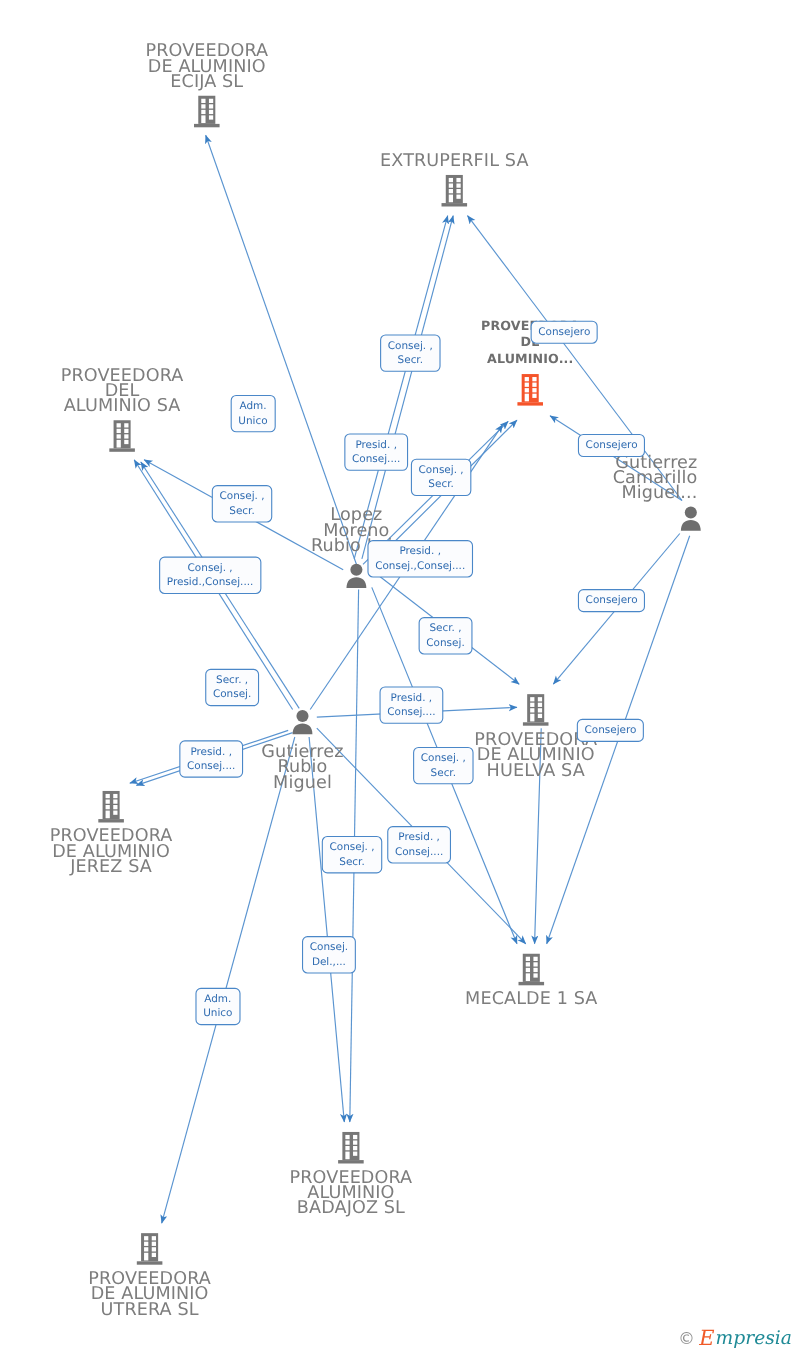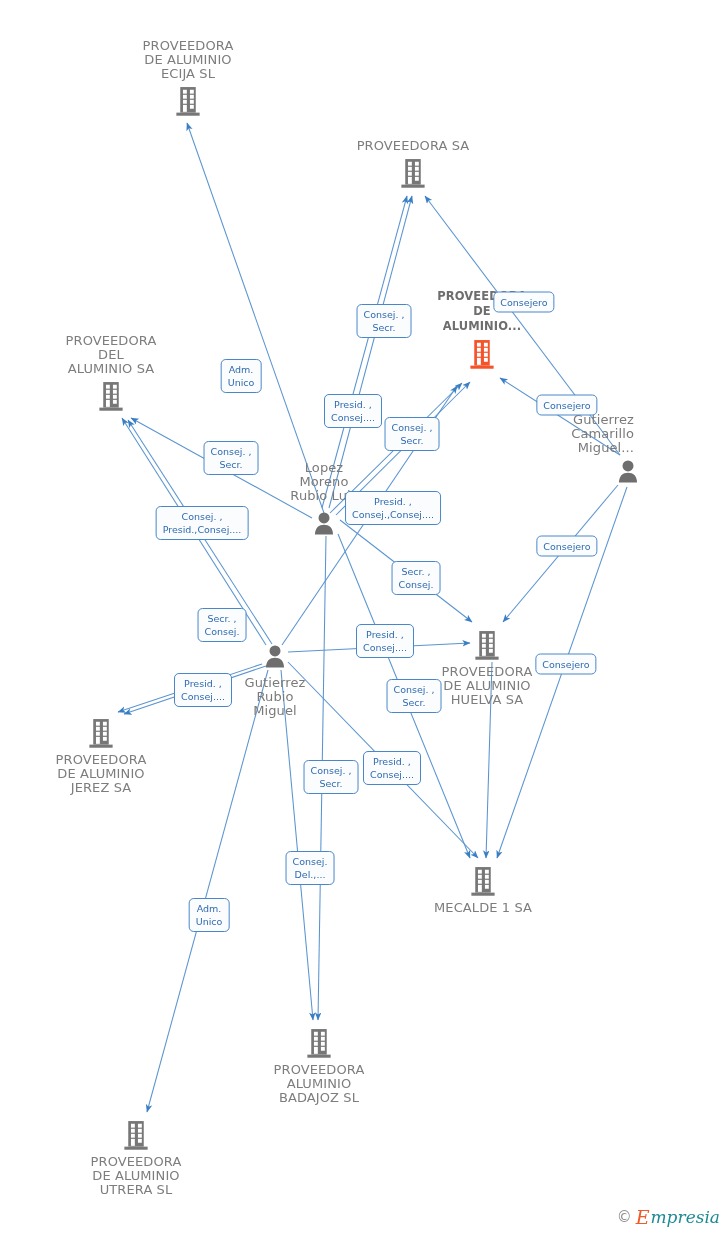--- a/index.html
+++ b/index.html
@@ -4,39 +4,38 @@
 <style>
   html,body{margin:0;padding:0;background:#ffffff;}
   body{font-family:"DejaVu Sans",sans-serif;}
   #stage{position:relative;width:728px;height:1235px;background:#fff;overflow:hidden;}
   #edges{position:absolute;left:0;top:0;width:728px;height:1235px;}
 
   .node{position:absolute;width:0;height:0;}
   .node .glyph{position:absolute;transform:translate(-50%,-50%);line-height:0;}
   .node .caption{
     position:absolute;left:50%;transform:translateX(-50%);
-    text-align:center;color:#808080;font-size:13px;line-height:14px;
+    text-align:center;color:#808080;font-size:16px;line-height:14px;
     white-space:pre;letter-spacing:.1px;
   }
   .node.company .caption{color:#7d7d7d;}
   .node.person .caption{color:#7a7a7a;}
   .node.focus .caption{color:#6e6e6e;font-weight:bold;font-size:11.5px;line-height:15px;}
 
   .caption.above{bottom:20px;}
   .caption.below{top:20px;}
   .caption.right{left:auto;right:-6px;transform:none;text-align:right;}
 
   .reltag{
     position:absolute;transform:translate(-50%,-50%);
     box-sizing:border-box;
     background:#fbfcfe;border:1px solid #4a87c8;border-radius:5px;
     color:#2f6bb0;font-size:9.5px;line-height:13px;
     padding:3px 6px;text-align:center;white-space:pre;
     box-shadow:0 0 0 0 rgba(0,0,0,0);
-    margin-left:11px;
   }
 
   .wm{position:absolute;right:8px;bottom:8px;display:flex;align-items:center;gap:4px;}
   .wm .c{color:#8d8d8d;font-size:15px;line-height:15px;}
   .wm .e{color:#f05a28;font-size:19px;font-style:italic;font-family:"DejaVu Serif",serif;line-height:19px;}
   .wm .rest{color:#1f8a96;font-size:17px;font-style:italic;font-family:"DejaVu Serif",serif;line-height:17px;margin-left:-3px;}
 </style>
 </head>
 <body>
 
@@ -99,21 +98,21 @@
             <rect x="3" y="35" width="30" height="4" fill="#777777"></rect>
             <rect x="11.5" y="5.5" width="5" height="5" fill="#ffffff"></rect>
             <rect x="20.5" y="5.5" width="5" height="5" fill="#ffffff"></rect>
             <rect x="11.5" y="12" width="5" height="5" fill="#ffffff"></rect>
             <rect x="20.5" y="12" width="5" height="5" fill="#ffffff"></rect>
             <rect x="11.5" y="18.5" width="5" height="5" fill="#ffffff"></rect>
             <rect x="20.5" y="18.5" width="5" height="5" fill="#ffffff"></rect>
             <rect x="11.5" y="25" width="5" height="9" fill="#ffffff"></rect>
             <rect x="20.5" y="25" width="5" height="5" fill="#ffffff"></rect>
           </svg></span>
-        <div class="caption above">PROVEEDORA SA</div>
+        <div class="caption above">EXTRUPERFIL SA</div>
       </div>
       <div class="node company focus" style="left: 482px; top: 354px;">
         <span class="glyph"><svg width="28" height="31" viewBox="0 0 36 40">
             <rect x="8" y="2" width="20" height="33" fill="#f5542a"></rect>
             <rect x="3" y="35" width="30" height="4" fill="#f5542a"></rect>
             <rect x="11.5" y="5.5" width="5" height="5" fill="#ffffff"></rect>
             <rect x="20.5" y="5.5" width="5" height="5" fill="#ffffff"></rect>
             <rect x="11.5" y="12" width="5" height="5" fill="#ffffff"></rect>
             <rect x="20.5" y="12" width="5" height="5" fill="#ffffff"></rect>
             <rect x="11.5" y="18.5" width="5" height="5" fill="#ffffff"></rect>

